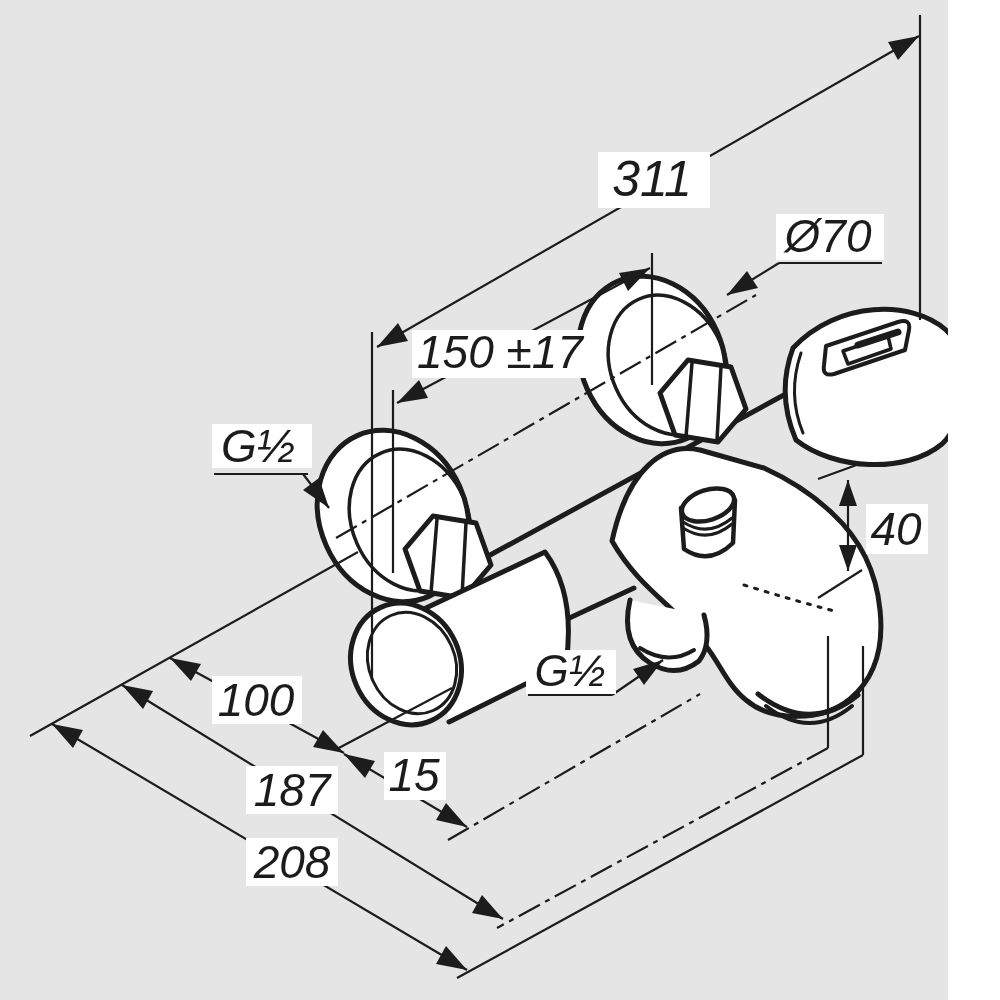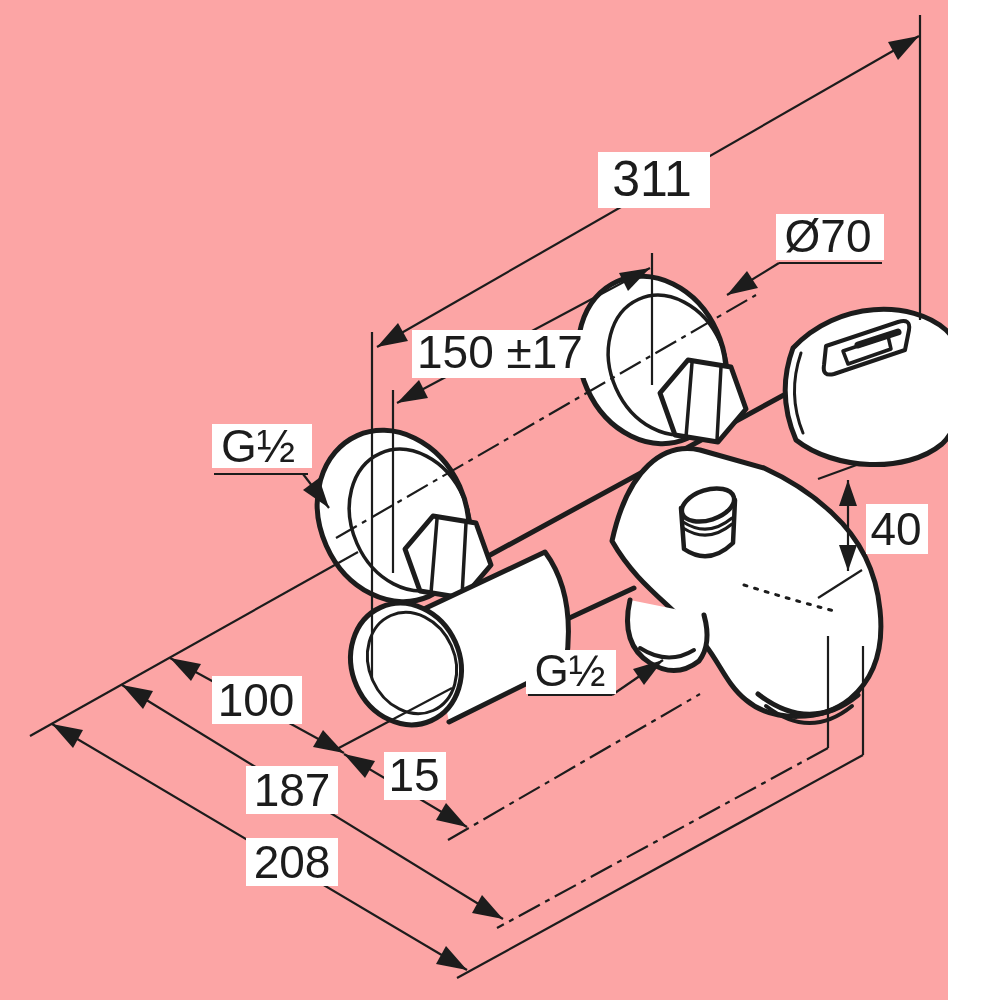--- a/index.html
+++ b/index.html
@@ -1,16 +1,16 @@
 <!DOCTYPE html>
 <html><head>
 <meta charset="utf-8">
 <style>
   html,body{margin:0;padding:0;background:#ffffff;}
-  .stage{width:948px;height:1000px;position:relative;background:#fca5a5;overflow:hidden;}
+  .stage{width:948px;height:1000px;position:relative;background:#e5e5e5;overflow:hidden;font-style:italic;}
   svg{display:block;}
   text.dim{font-family:"Liberation Sans","DejaVu Sans",sans-serif;fill:#1c1c1c;}
 </style>
 </head>
 <body>
 
 <div class="stage">
 <svg width="1000" height="1000" viewBox="0 0 1000 1000">
 
   <g stroke="#1c1c1c" stroke-width="5" fill="none" stroke-linecap="round" stroke-linejoin="round">

